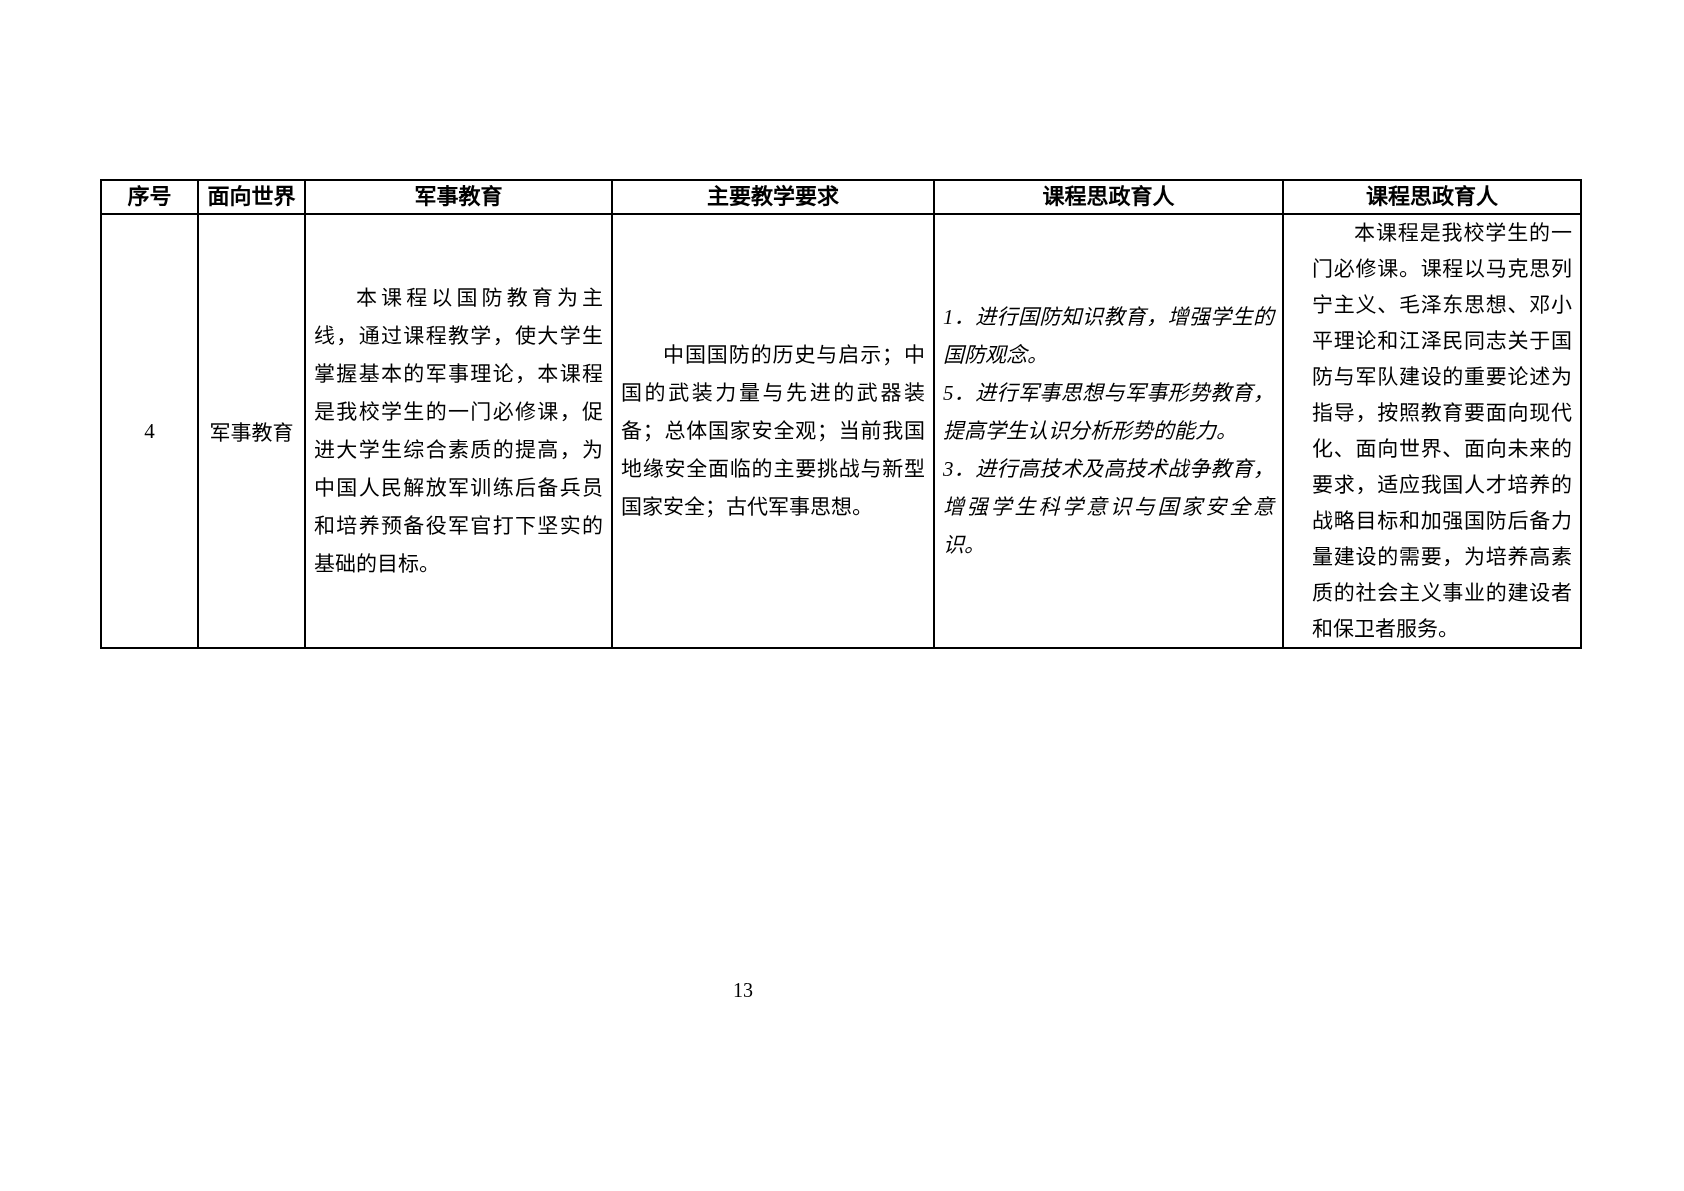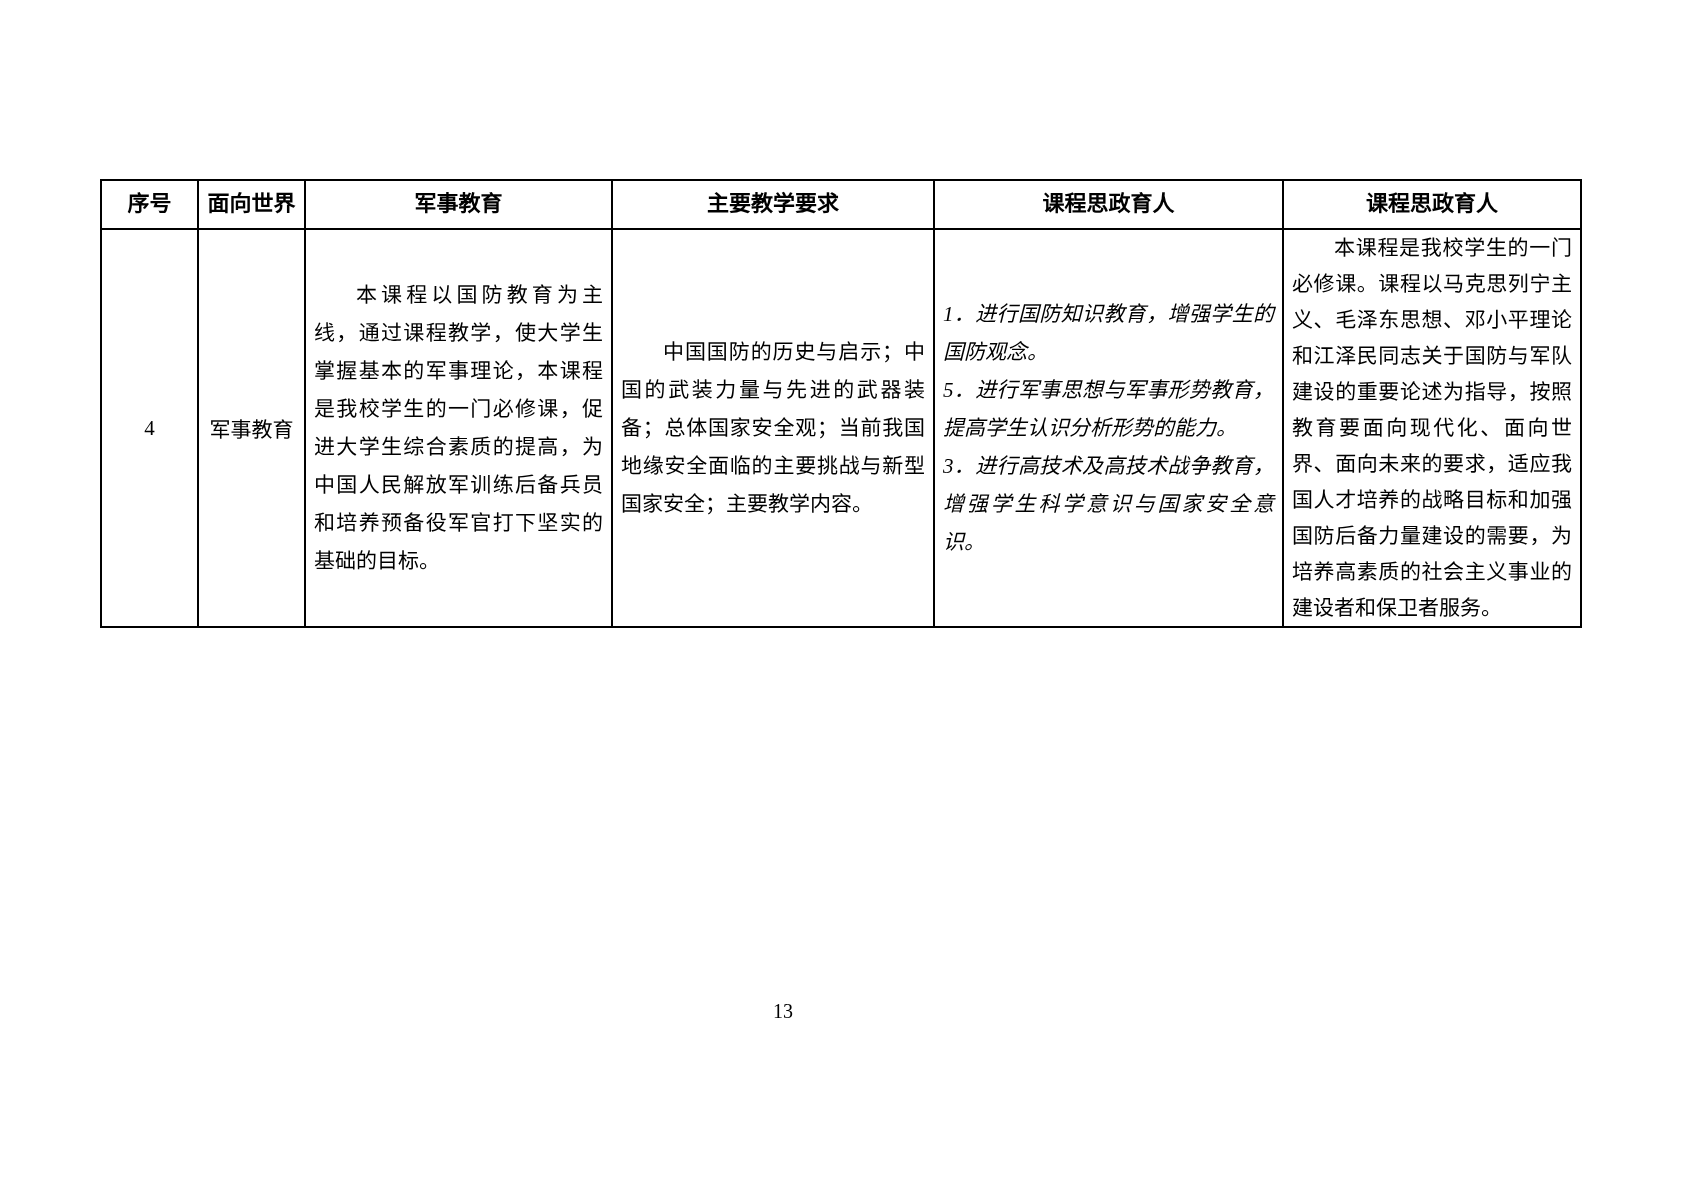--- a/index.html
+++ b/index.html
@@ -24,48 +24,47 @@
   .course-table th,
   .course-table td {
     border: 2px solid #000000;
     font-size: 21px;
     color: #000000;
     vertical-align: middle;
     padding: 0 8px;
     overflow: hidden;
   }
   .course-table th {
-    height: 49px;
+    height: 34px;
     font-size: 22px;
     font-weight: bold;
     text-align: center;
     padding: 0 2px;
     line-height: 1.1;
   }
   tr.row-cont td { height: 326px; vertical-align: top; }
   tr.row-main td { height: 398px; vertical-align: middle; }
   .course-table p {
     margin: 0;
     line-height: 38px;
     text-align: justify;
     text-justify: inter-ideograph;
     word-break: break-all;
   }
   .indent { text-indent: 2em; }
   .center-cell { text-align: center; }
   .cont-cell { padding-top: 3px; }
   .ideology-cell { padding: 2px 9px; }
-  .ideology-cell p { line-height: 36px; }
+  .ideology-cell p { line-height: 36px; margin-left: 20px; }
   .req-cell { padding: 0 8px; font-style: italic; }
   .page-number {
     position: absolute;
-    top: 1000px;
+    top: 979px;
     left: 733px;
     width: 100px;
-    text-align: center;
     font-size: 20px;
     color: #000000;
   }
 </style>
 </head>
 <body>
 
 <div class="page">
 
   <table class="course-table">
@@ -88,21 +87,21 @@
       </tr>
     </thead>
     <tbody>
       <tr class="row-main">
         <td class="center-cell">4</td>
         <td class="center-cell">军事教育</td>
         <td>
           <p class="indent">本课程以国防教育为主线，通过课程教学，使大学生掌握基本的军事理论，本课程是我校学生的一门必修课，促进大学生综合素质的提高，为中国人民解放军训练后备兵员和培养预备役军官打下坚实的基础的目标。</p>
         </td>
         <td>
-          <p class="indent">中国国防的历史与启示；中国的武装力量与先进的武器装备；总体国家安全观；当前我国地缘安全面临的主要挑战与新型国家安全；主要教学内容。</p>
+          <p class="indent">中国国防的历史与启示；中国的武装力量与先进的武器装备；总体国家安全观；当前我国地缘安全面临的主要挑战与新型国家安全；古代军事思想。</p>
         </td>
         <td class="req-cell">
           <p>1．进行国防知识教育，增强学生的国防观念。</p>
           <p>5．进行军事思想与军事形势教育，提高学生认识分析形势的能力。</p>
           <p>3．进行高技术及高技术战争教育，增强学生科学意识与国家安全意识。</p>
         </td>
         <td class="ideology-cell">
           <p class="indent">本课程是我校学生的一门必修课。课程以马克思列宁主义、毛泽东思想、邓小平理论和江泽民同志关于国防与军队建设的重要论述为指导，按照教育要面向现代化、面向世界、面向未来的要求，适应我国人才培养的战略目标和加强国防后备力量建设的需要，为培养高素质的社会主义事业的建设者和保卫者服务。</p>
         </td>
       </tr>

